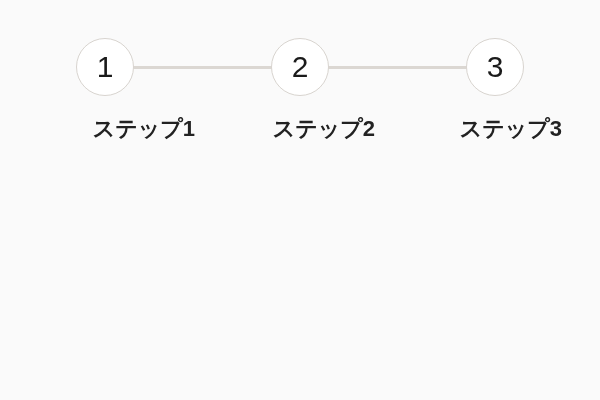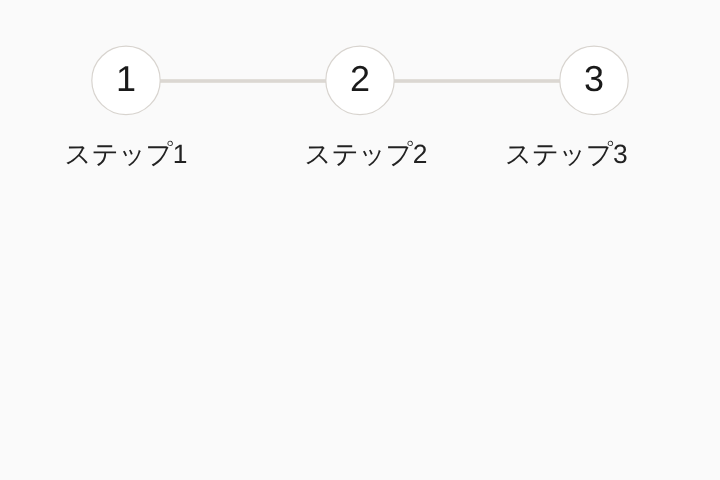--- a/index.html
+++ b/index.html
@@ -84,29 +84,30 @@
     top: 112px;
     width: 600px;
     height: 34px;
   }
 
   .step-label {
     position: absolute;
     top: 0;
     width: 180px;
     margin-left: -90px;
-    text-align: center;
+    text-align: right;
     color: #222222;
     font-size: 22px;
     line-height: 34px;
     white-space: nowrap;
     user-select: none;
+    font-weight: bold;
   }
   .step-label.pos-0 { left: 105px; }
-  .step-label.pos-1 { left: 305px; }
+  .step-label.pos-1 { left: 285px; }
   .step-label.pos-2 { left: 472px; }
 
   
   .content-area {
     position: absolute;
     left: 0;
     top: 160px;
     width: 600px;
     height: 240px;
   }

